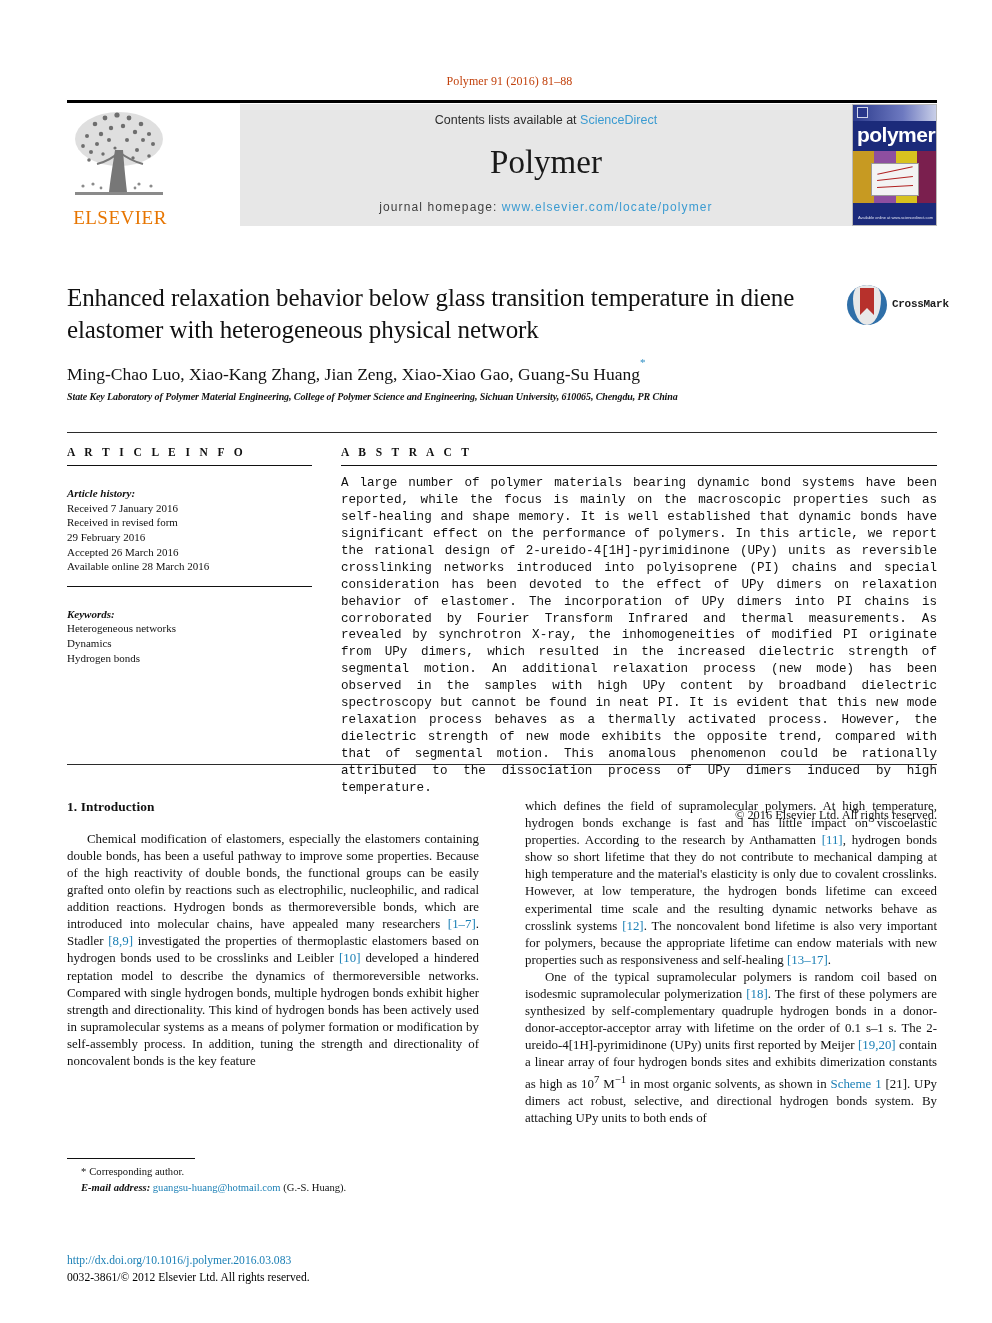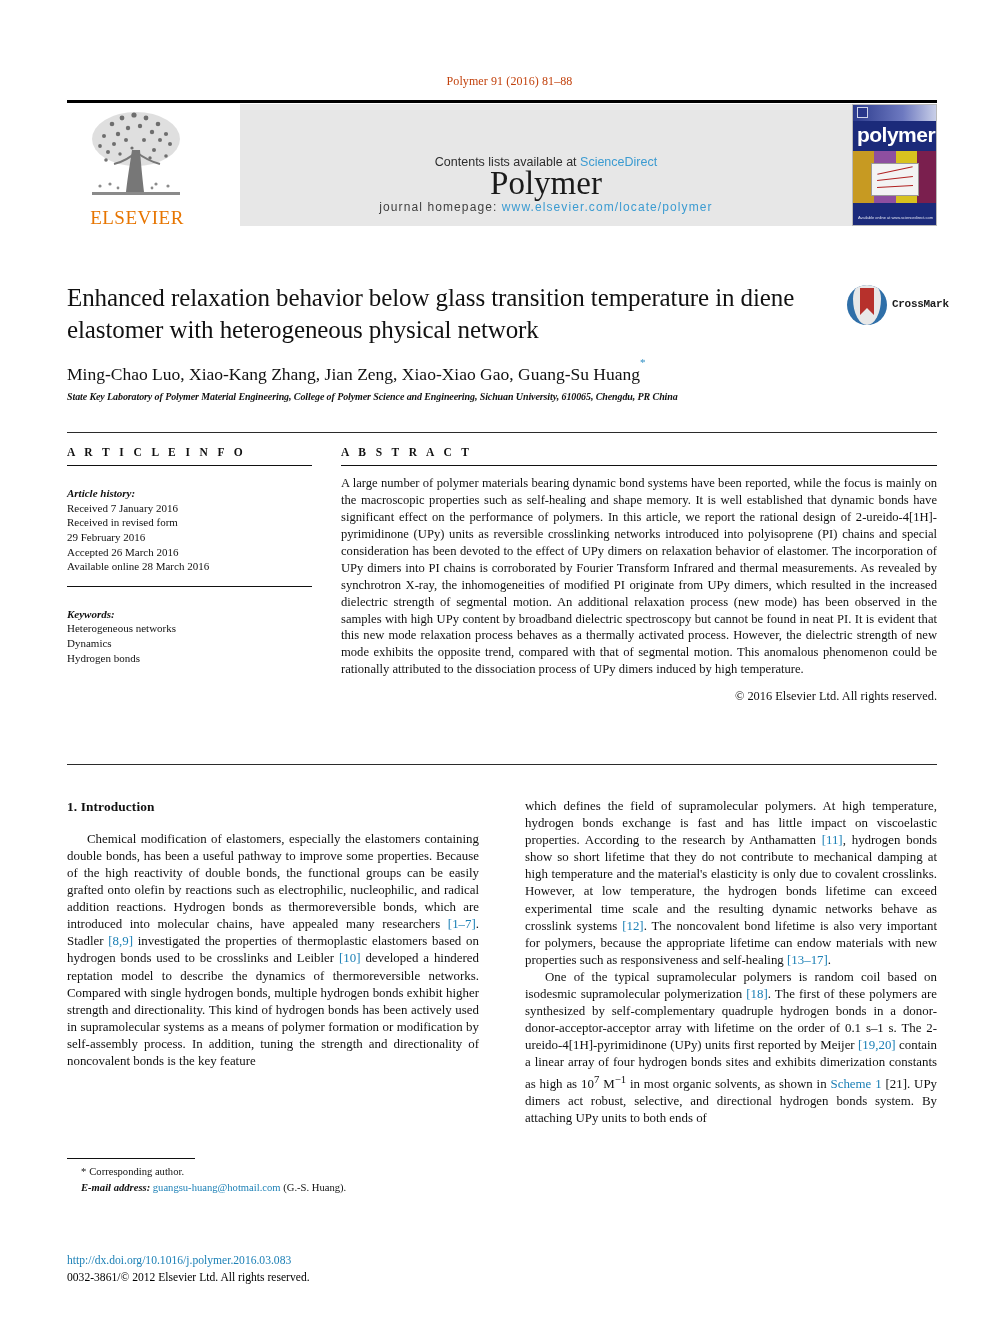--- a/index.html
+++ b/index.html
@@ -30,35 +30,35 @@
   
   .masthead {
     position: absolute; left: 67px; top: 100px;
     width: 870px; height: 130px;
   }
   .masthead-rule {
     position: absolute; left: 0; top: 0; width: 870px; height: 3px;
     background: #000;
   }
   .elsevier-logo {
-    position: absolute; left: 17px; top: 4px; width: 106px; height: 125px;
+    position: absolute; left: 0; top: 4px; width: 106px; height: 125px;
   }
   .tree-svg { position: absolute; left: 2px; top: 2px; width: 100px; height: 98px; }
   .elsevier-word {
     position: absolute; left: 0; bottom: 0px; width: 106px;
     text-align: center;
     font-family: "Liberation Serif", serif;
     font-size: 19px; letter-spacing: .5px;
     color: #e77500;
     font-weight: 400;
   }
   .sd-box {
     position: absolute; left: 173px; top: 4px; width: 612px; height: 122px;
     background: #e7e7e7;
-    display: flex; flex-direction: column; justify-content: flex-end;
+    display: flex; flex-direction: column; justify-content: space-between;
     padding: 9px 0 12px 0;
   }
   .sd-line1 {
     text-align: center;
     font-family: "Liberation Sans", sans-serif;
     font-size: 12.5px; color: #2d2d2d;
   }
   .sd-line1 .sd-link { color: #3b9bd1; }
   .journal-title {
     text-align: center;
@@ -192,21 +192,21 @@
     margin-top: 20px;
     font-family: "Liberation Serif", serif;
     font-size: 11px;
     line-height: 1.33;
     color: #111;
   }
   .info-body .lbl { font-style: italic; font-weight: bold; display:block; }
   .info-rule2 { margin-top: 12px; border-top: 1.6px solid #111; }
   .abs-body {
     margin-top: 9px;
-    font-family: Liberation Serif, serif;
+    font-family: Liberation Mono, monospace;
     font-size: 12.6px;
     line-height: 1.345;
     text-align: justify;
     color: #111;
   }
   .abs-copy {
     margin-top: 11px;
     text-align: right;
     font-family: "Liberation Serif", serif;
     font-size: 12.4px;

